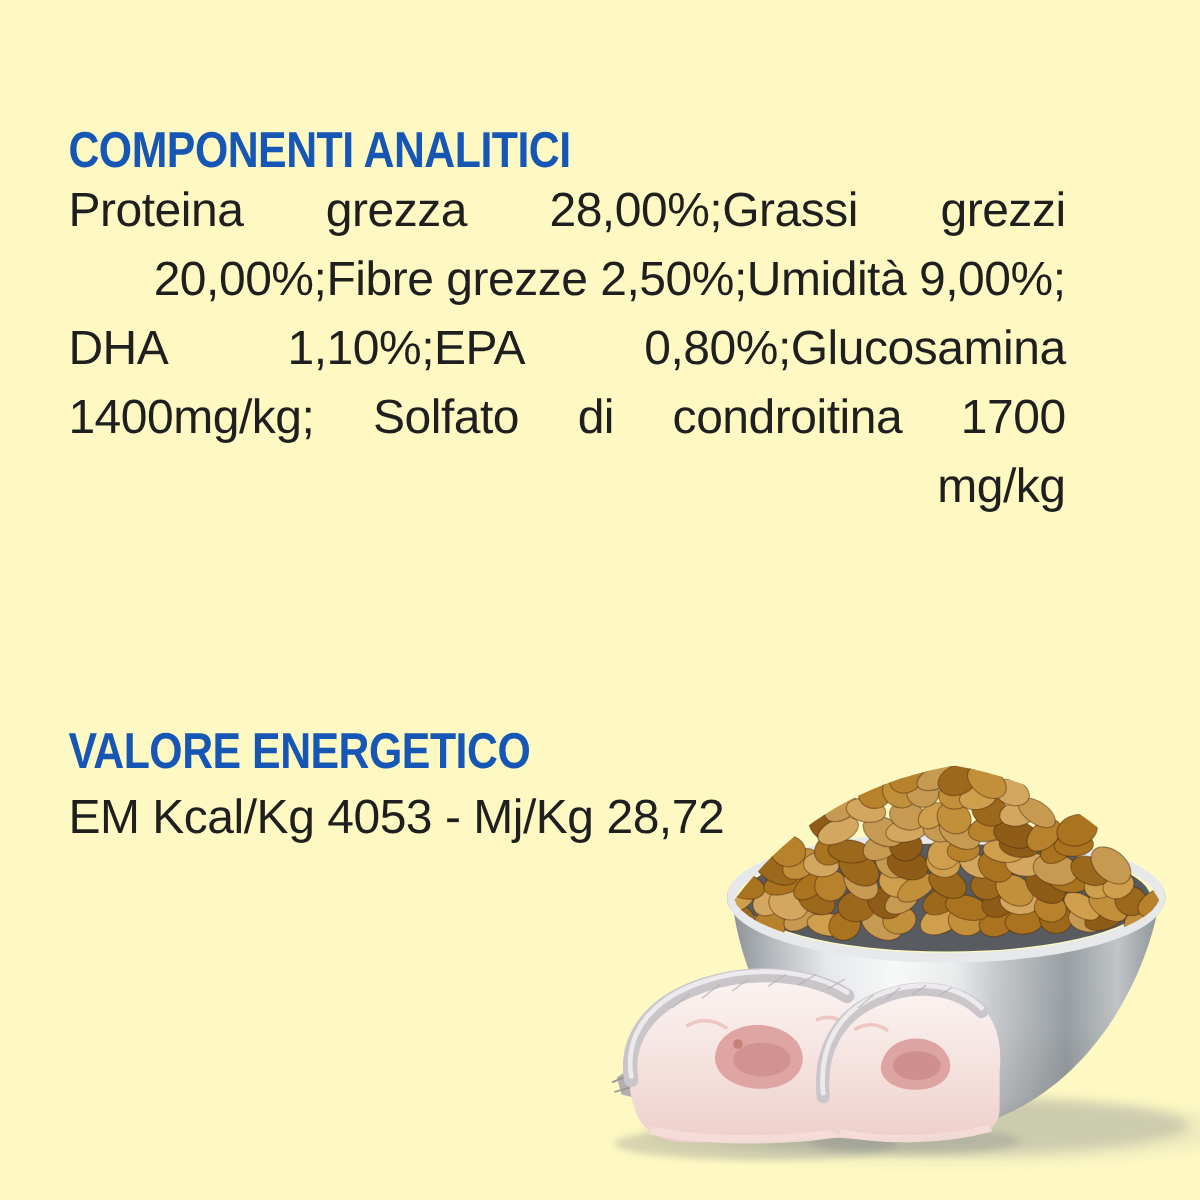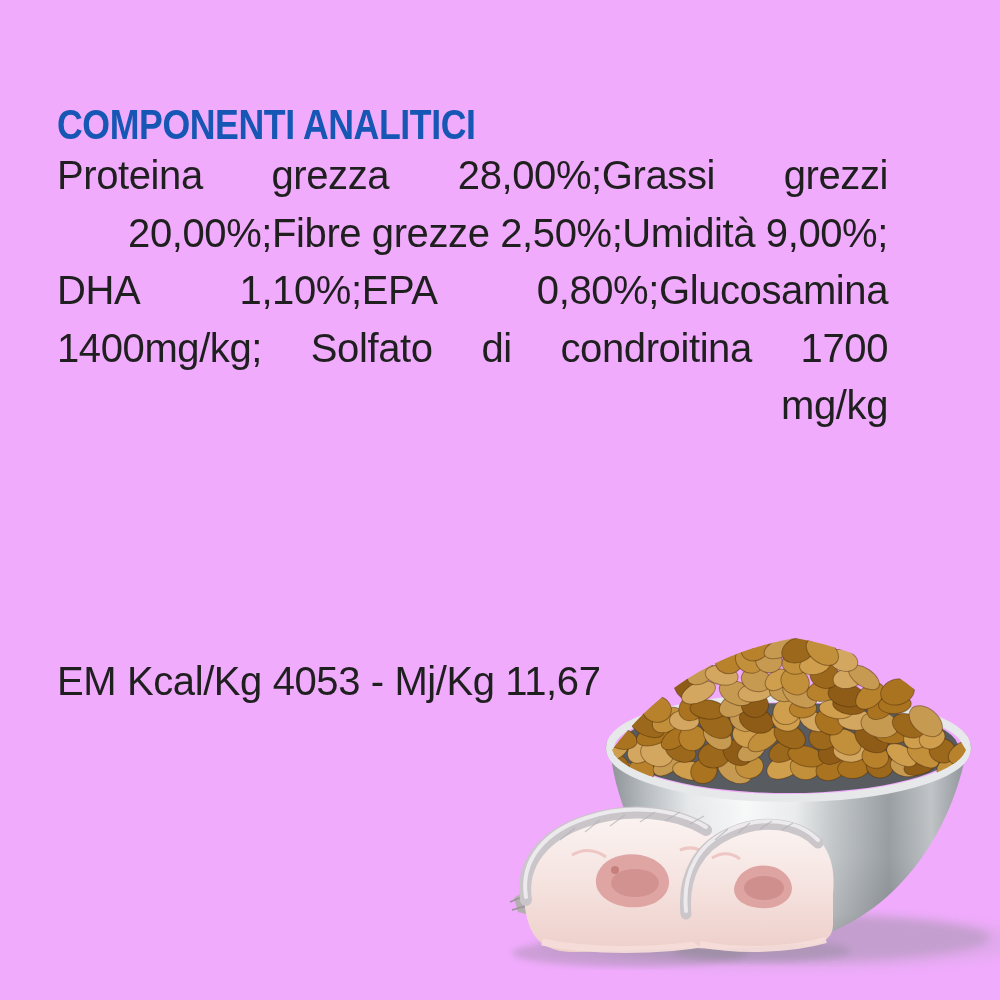--- a/index.html
+++ b/index.html
@@ -1,20 +1,20 @@
 <!DOCTYPE html>
 <html style="--heading-blue: #1656B4;"><head>
 <meta charset="utf-8">
 <style>
   html, body { margin: 0; padding: 0; background: #ffffff; }
   .page {
     position: relative;
     width: 1000px;
     height: 1000px;
-    background: #f0abfc;
+    background: #fef9c3;
     overflow: hidden;
     font-family: "Liberation Sans", sans-serif;
     color: #1f1f1f;
   }
   .section-heading {
     position: absolute;
     left: 57px;
     margin: 0;
     font-size: 42px;
     line-height: 42px;
@@ -73,22 +73,23 @@
   <h1 class="section-heading" id="analytical-heading"><span class="squeeze">COMPONENTI ANALITICI</span></h1>
 
   <div class="body-lines" id="analytical-lines">
       <div class="body-line justify">Proteina grezza 28,00%;Grassi grezzi</div>
       <div class="body-line">20,00%;Fibre grezze 2,50%;Umidità 9,00%;</div>
       <div class="body-line justify">DHA 1,10%;EPA 0,80%;Glucosamina</div>
       <div class="body-line justify">1400mg/kg; Solfato di condroitina 1700</div>
       <div class="body-line">mg/kg</div>
     </div>
 
-
-  <div class="em-line">EM Kcal/Kg 4053 - Mj/Kg 11,67</div>
+  <h2 class="section-heading" id="energy-heading"><span class="squeeze">VALORE ENERGETICO</span></h2>
+
+  <div class="em-line">EM Kcal/Kg 4053 - Mj/Kg 28,72</div>
 
   <div class="photo">
     <svg width="520" height="400" viewBox="0 0 520 400" xmlns="http://www.w3.org/2000/svg">
       <defs>
         <linearGradient id="metalH" x1="0" y1="0" x2="1" y2="0">
           <stop offset="0" stop-color="#8e9398"></stop>
           <stop offset="0.10" stop-color="#b9bec2"></stop>
           <stop offset="0.22" stop-color="#e8eaec"></stop>
           <stop offset="0.38" stop-color="#fafbfb"></stop>
           <stop offset="0.52" stop-color="#eceeef"></stop>

